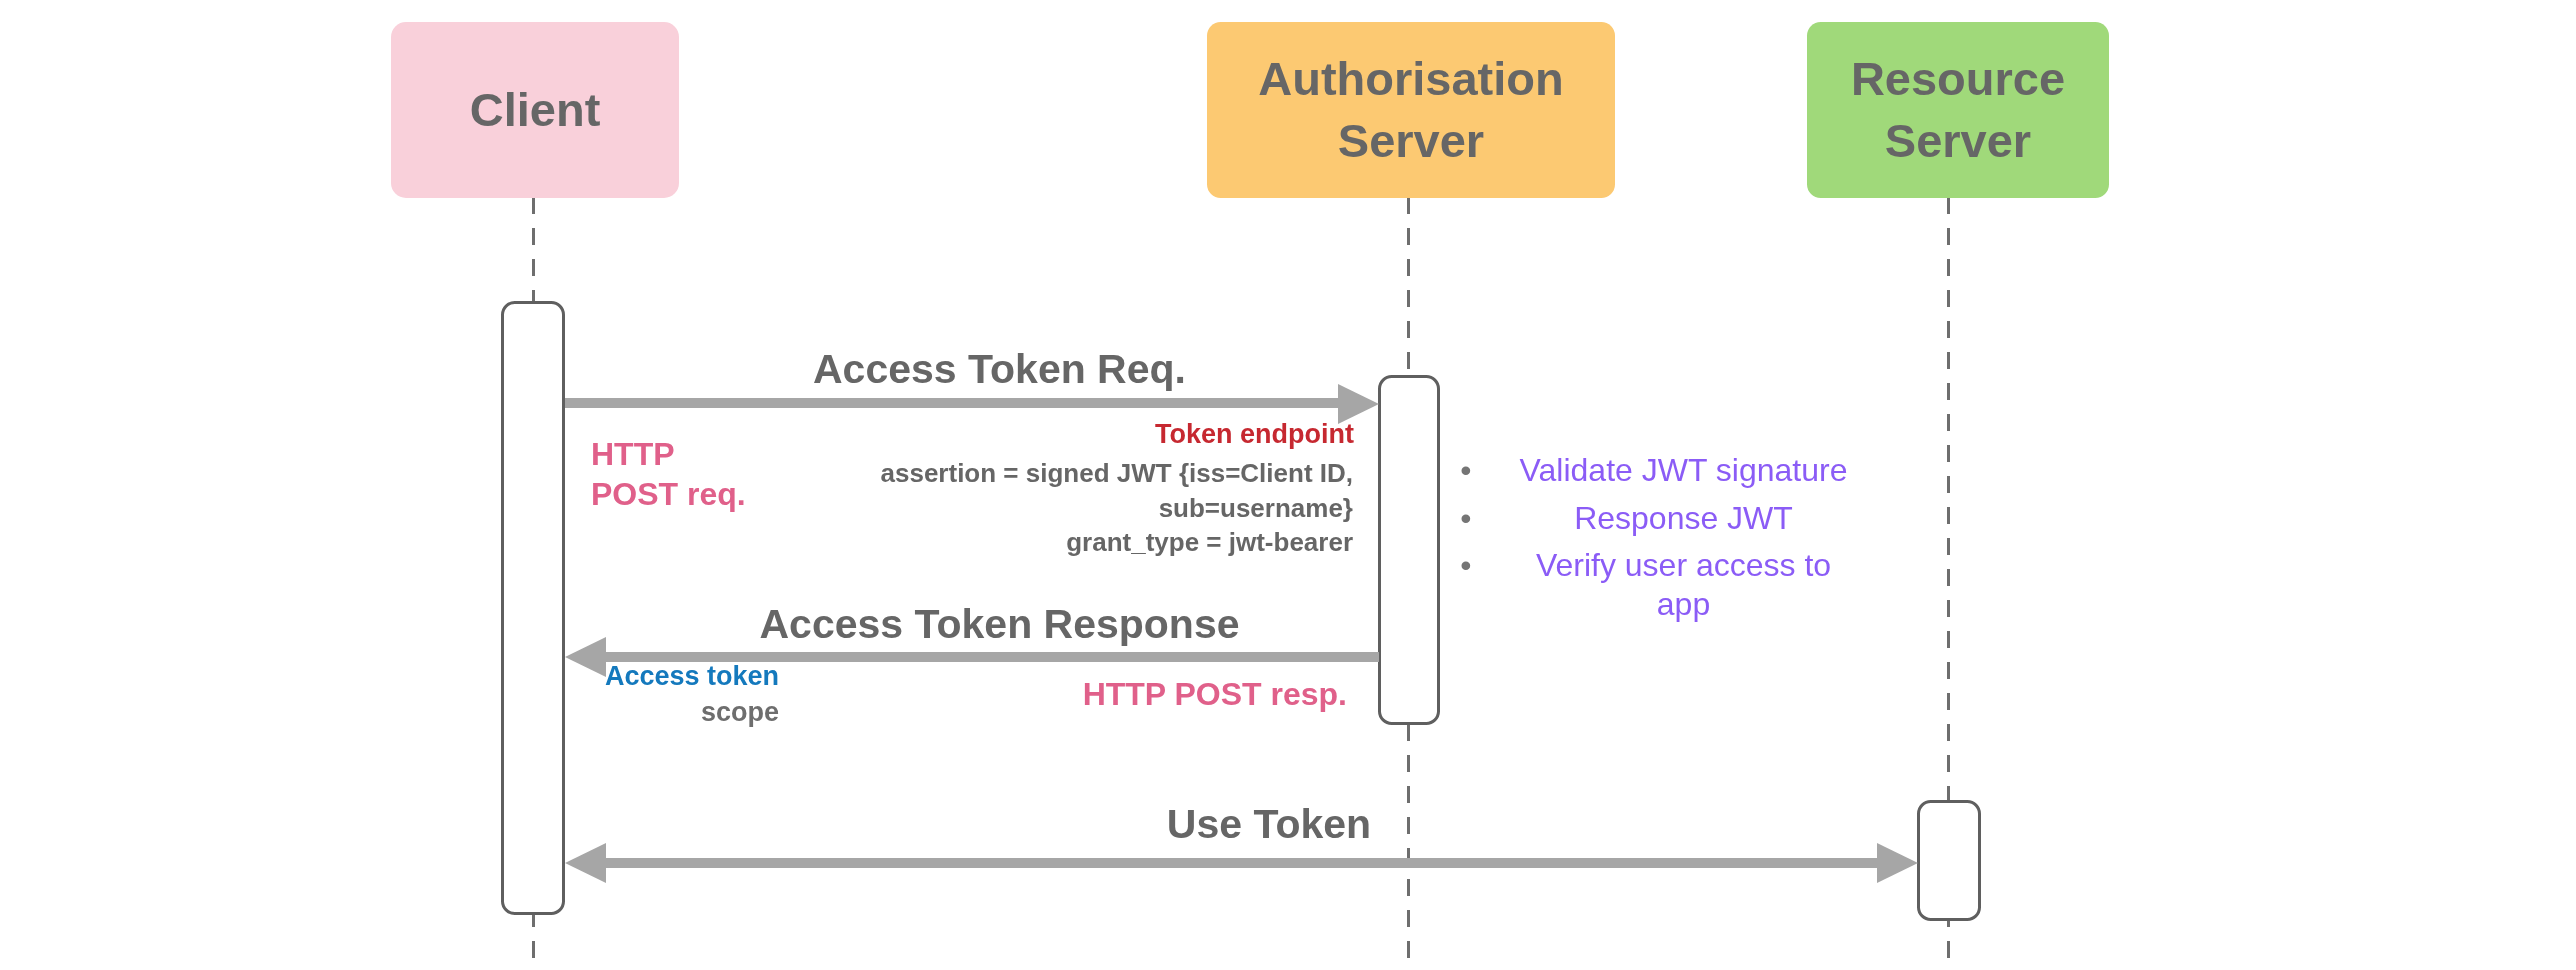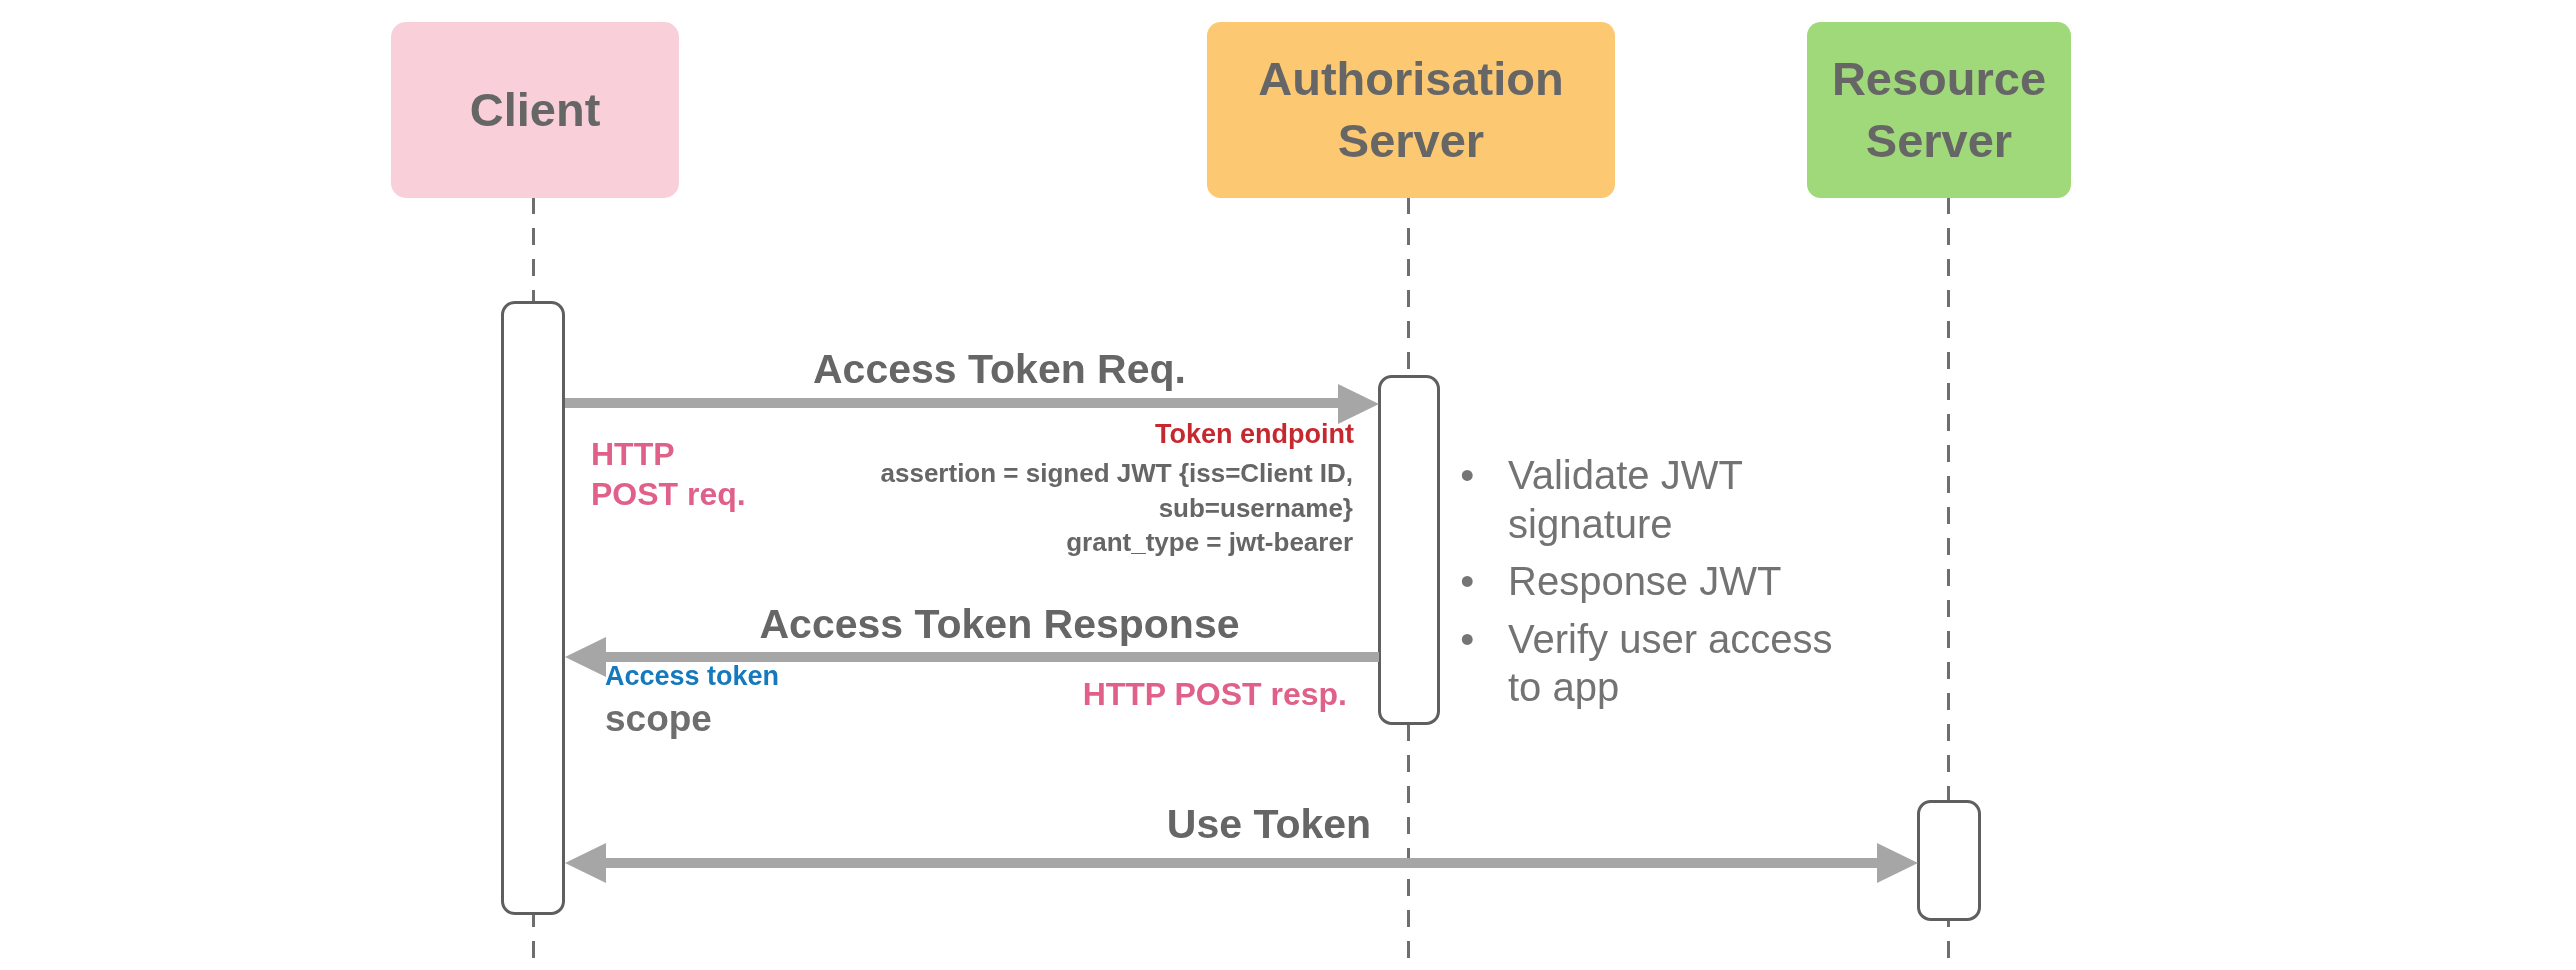--- a/index.html
+++ b/index.html
@@ -5,21 +5,21 @@
   html,body{margin:0;padding:0;background:#ffffff;}
   body{font-family:"Liberation Sans", sans-serif;}
   .canvas{position:relative;width:2576px;height:970px;background:#ffffff;overflow:hidden;}
 
   
   .actor{position:absolute;top:21.5px;height:176px;border-radius:13.7px;
          display:flex;align-items:center;justify-content:center;text-align:center;
          font-size:47px;font-weight:bold;color:#666666;line-height:1.3;}
   .actor-client{left:391px;width:288px;background:#f9d0da;border-radius:15px;}
   .actor-auth{left:1207px;width:408px;background:#fcc972;}
-  .actor-resource{left:1807px;width:264px;background:#a0d97a;}
+  .actor-resource{left:1807px;width:302px;background:#a0d97a;}
 
   
   .lifeline{position:absolute;top:197px;height:773px;width:3.4px;
     background:repeating-linear-gradient(to bottom,#6e6e6e 0 17px,transparent 17px 31px);}
   .lifeline-client{left:532px;}
   .lifeline-auth{left:1407px;}
   .lifeline-resource{left:1947px;}
 
   
   .activation{position:absolute;background:#ffffff;border:3.4px solid #5f5f5f;border-radius:13.7px;box-sizing:border-box;}
@@ -41,25 +41,25 @@
 
   
   .note-pink{position:absolute;font-size:32px;font-weight:bold;color:#e0608a;line-height:1.25;}
   .note-http-req{left:591px;top:434px;}
   .note-http-resp{right:1229px;top:674px;text-align:right;}
   .note-endpoint-block{position:absolute;right:1222px;top:419px;text-align:right;}
   .endpoint-label{font-size:27px;font-weight:bold;color:#c62830;margin:0 0 6.9px 0;}
   .param-line{font-size:26px;font-weight:bold;color:#666666;line-height:1.3;margin:1px;}
   .note-returns{position:absolute;left:605px;top:659px;line-height:1.32;}
   .returns-token{font-size:27px;font-weight:bold;color:#1479bd;}
-  .returns-scope{font-size:37px;font-weight:bold;color:#6e6e6e;}
+  .returns-scope{font-size:27px;font-weight:bold;color:#6e6e6e;text-align:right;}
 
   
   .validation{position:absolute;left:1455px;top:451px;width:404px;margin:0;padding:0;list-style:none;}
-  .validation li{position:relative;padding-left:53px;font-size:40px;color:#737373;line-height:1.22;margin:0 0 8.6px 0;}
+  .validation li{position:relative;padding-left:53px;font-size:32px;color:#8b5cf6;line-height:1.22;margin:0 0 8.6px 0;text-align:center;}
   .validation li::before{content:"•";position:absolute;left:5.2px;top:0;color:#757575;}
 </style>
 </head>
 <body>
 
 <div class="canvas">
 
   <div class="lifeline lifeline-client"></div>
   <div class="lifeline lifeline-auth"></div>
   <div class="lifeline lifeline-resource"></div>

